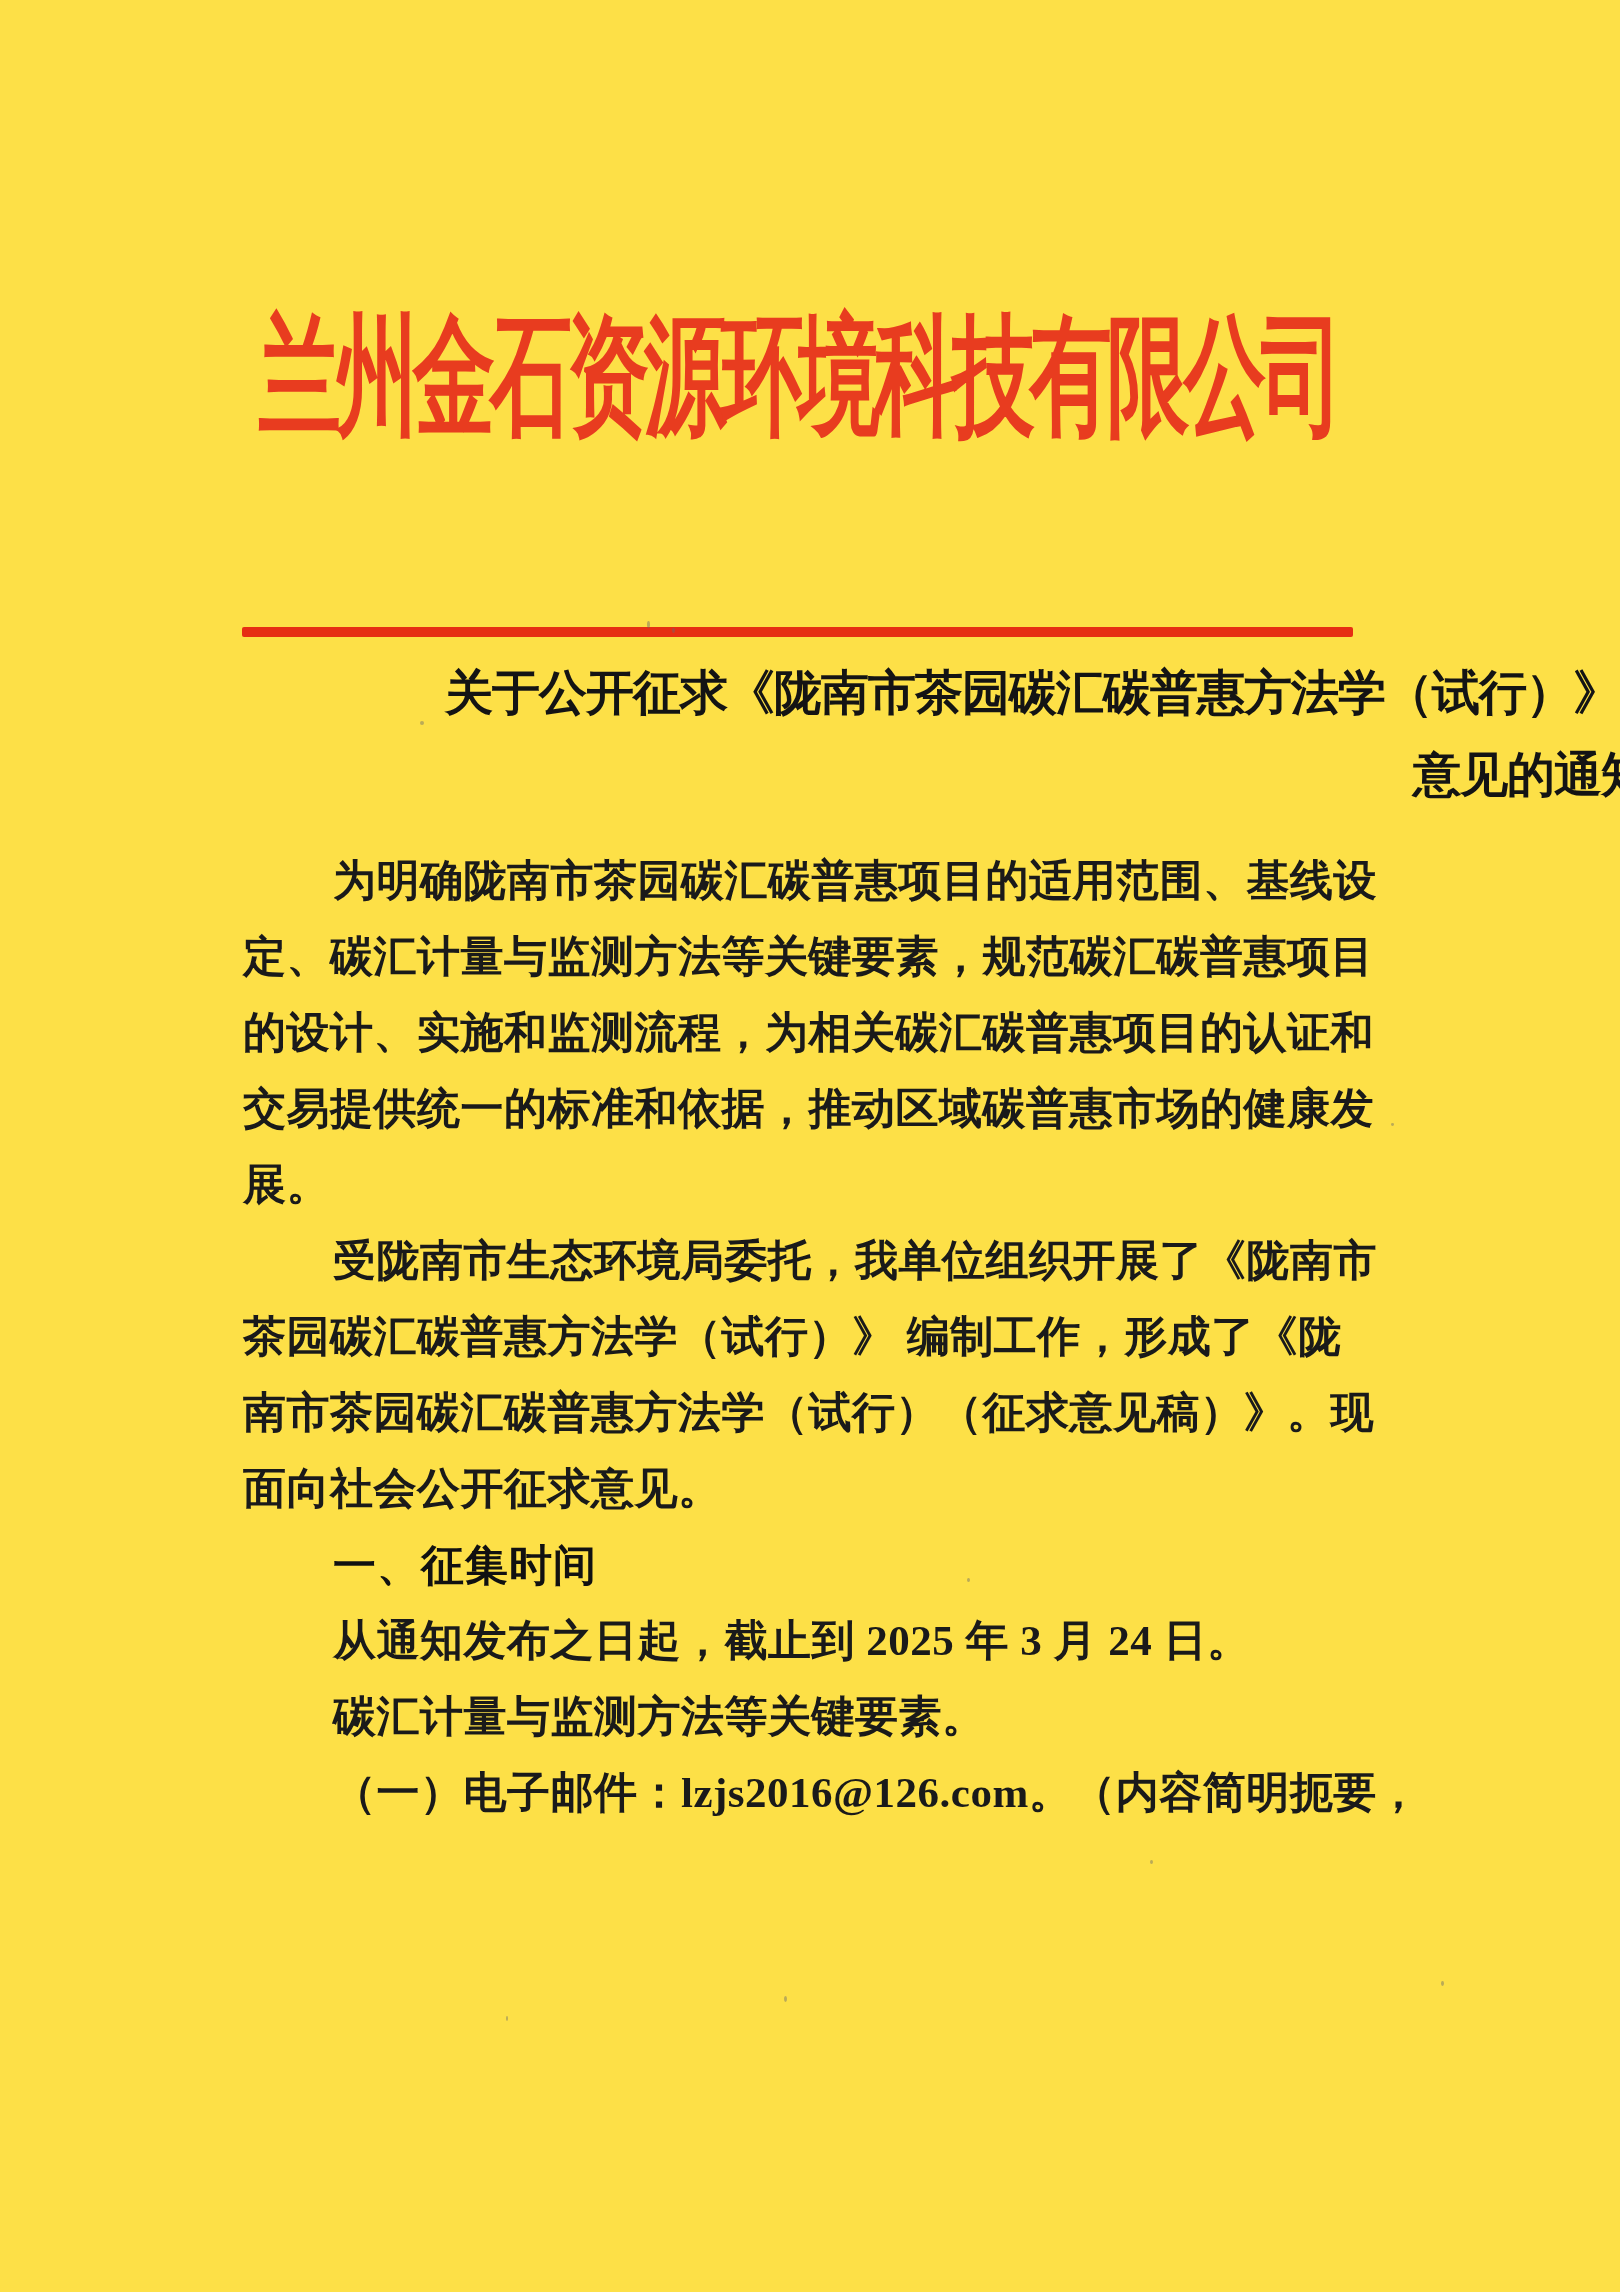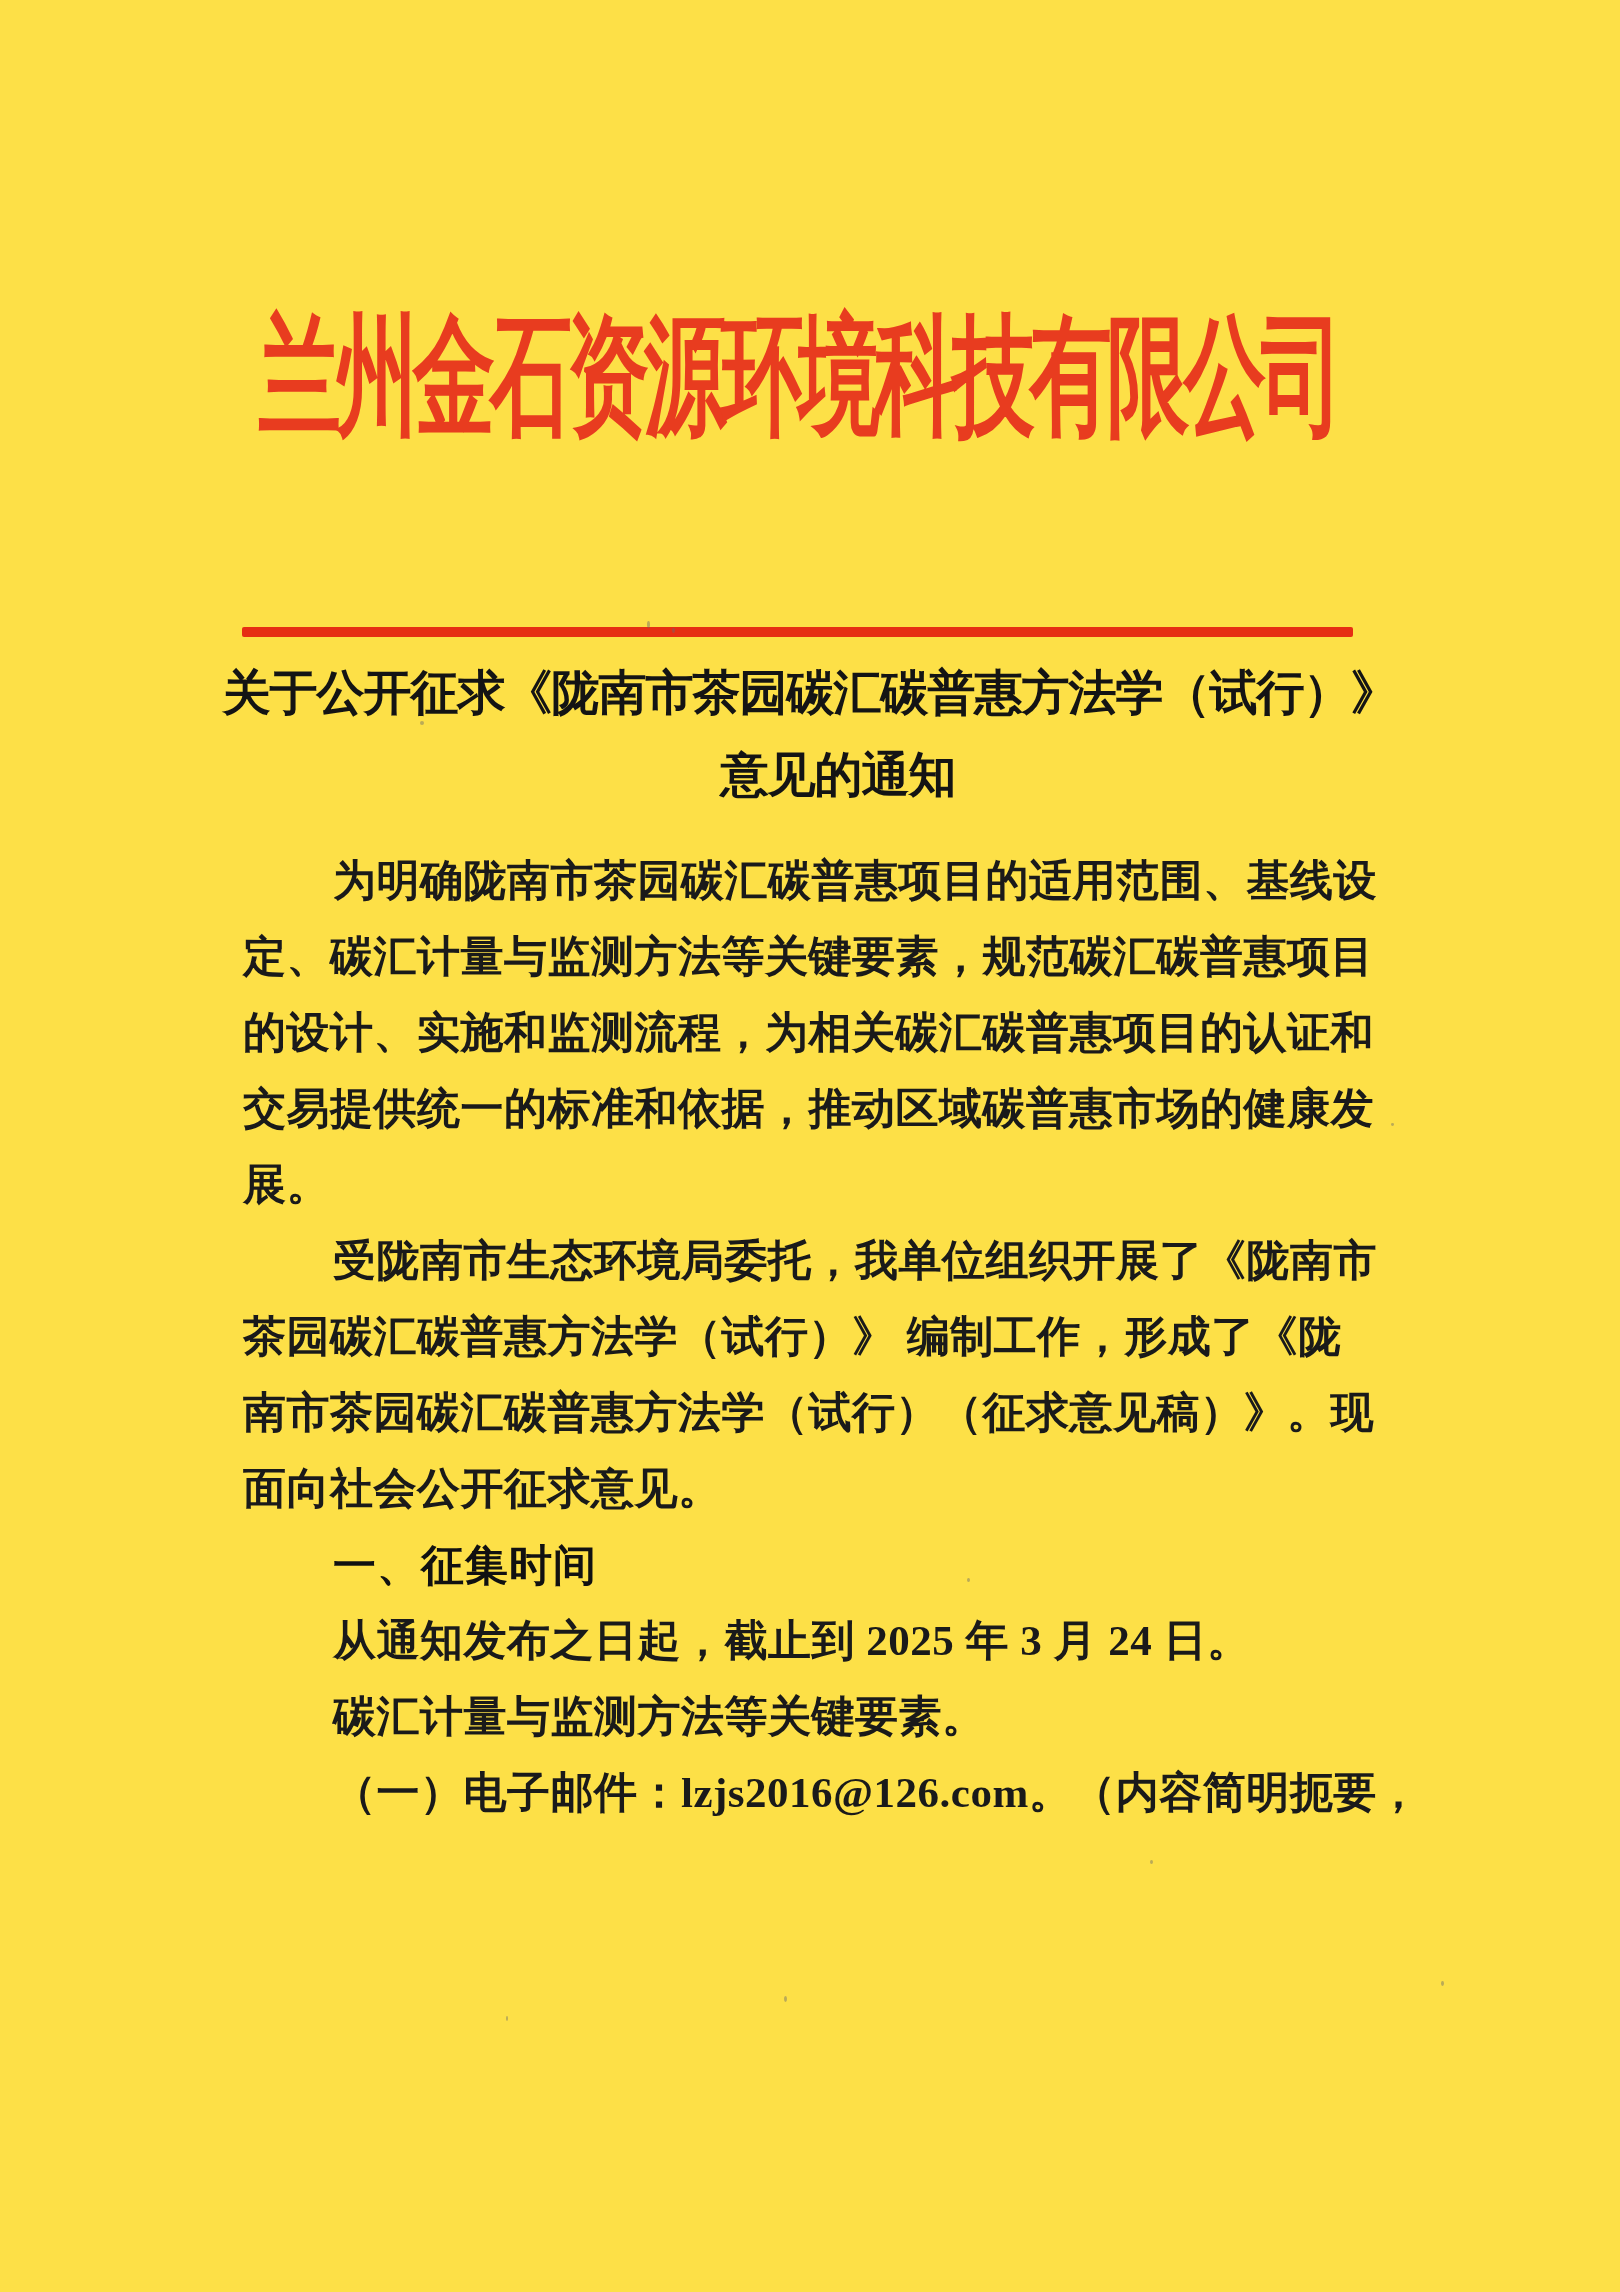--- a/index.html
+++ b/index.html
@@ -37,21 +37,21 @@
     left: 242px;
     width: 1111px;
     height: 9.8px;
     border-radius: 2px;
   }
   
   .doc-title {
     position: absolute;
     left: 0;
     width: 1620px;
-    text-align: center;
+    text-align: right;
     font-family: "Liberation Serif", "DejaVu Serif", serif;
     font-weight: 700;
     font-size: 48px;
     letter-spacing: -1px;
     color: #141414;
     white-space: nowrap;
   }
   .doc-title.line1 { top: 661px; }
   .doc-title.line2 { top: 743px; margin-left: 28px; }
   

